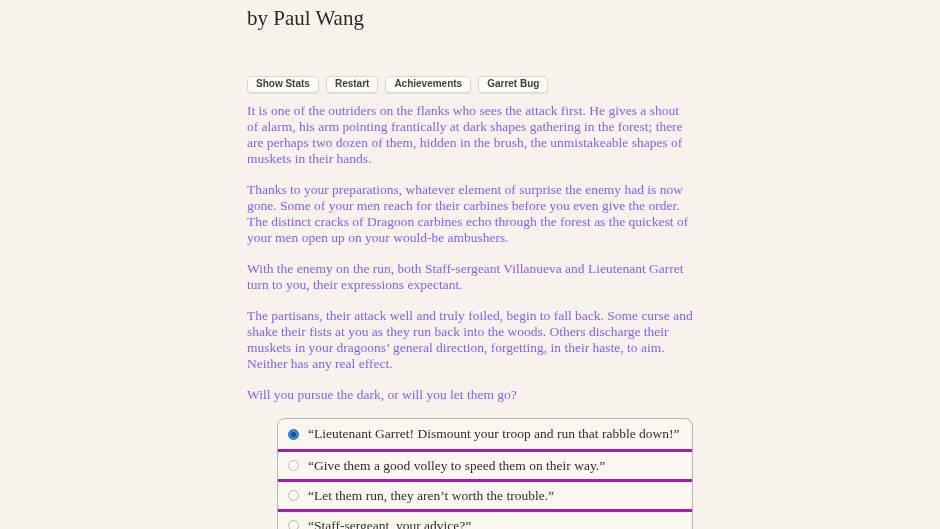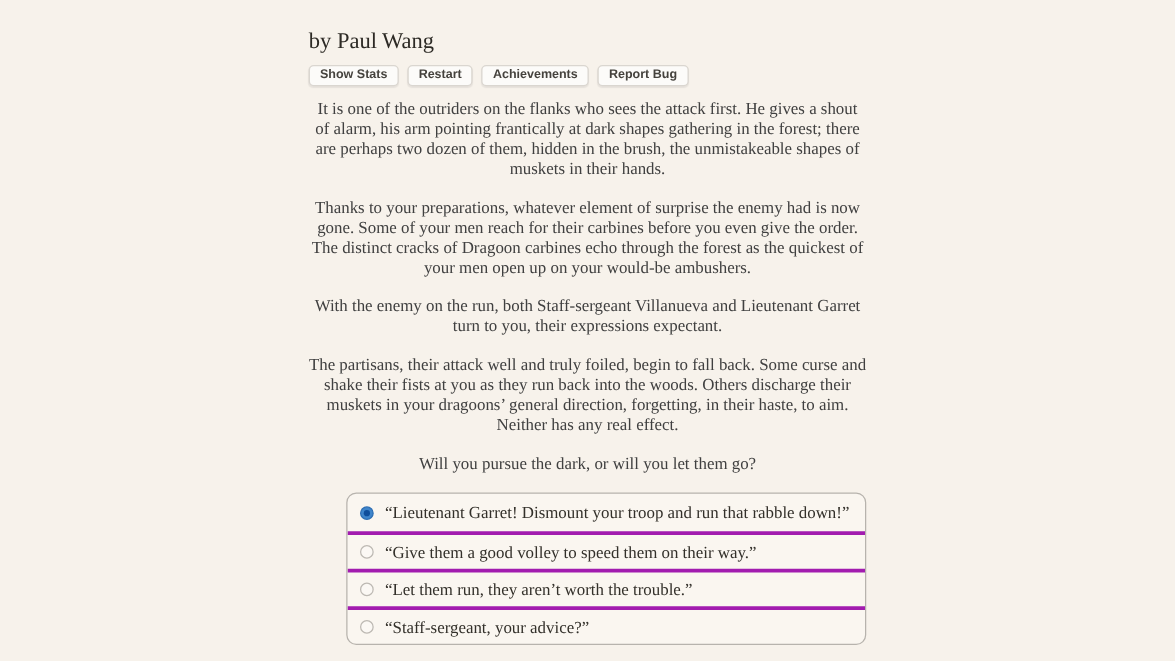--- a/index.html
+++ b/index.html
@@ -9,48 +9,48 @@
     background: #f7f2eb;
     overflow: hidden;
     font-family: "Liberation Serif", serif;
   }
   .column {
     width: 446px;
     margin: 0 auto;
     padding-top: 6px;
   }
   .byline {
-    font-size: 18px;
+    font-size: 21px;
     color: #2d2a25;
-    margin: 16px 0 9px 0;
+    margin: 0 0 9px 0;
   }
   .toolbar {
     display: flex;
     gap: 7px;
     margin-bottom: 10px;
   }
   .toolbar-btn {
     font-family: "Liberation Sans", sans-serif;
     font-size: 10px;
     font-weight: bold;
     color: #45423d;
     background: #fcfbf9;
     border: 1px solid #dad6d0;
     border-radius: 4px;
     padding: 2px 8px 3px 8px;
     box-shadow: 0 1px 1px rgba(0,0,0,0.07);
     cursor: pointer;
     line-height: 10px;
+    margin-top: 36px;
   }
   p.story {
     font-size: 13.5px;
     line-height: 16px;
-    color: #404040;
+    color: #8b5cf6;
     margin: 0 0 15px 0;
-    text-align: center;
   }
   .choices {
     border: 1px solid #b7b3ad;
     border-radius: 8px;
     background: #faf6f0;
     margin-bottom: 19px;
     overflow: hidden;
     margin-left: 30px;
   }
   .choice-row {
@@ -110,21 +110,21 @@
 <body>
 
 <div class="column">
 
   <p class="byline">by Paul Wang</p>
 
   <div class="toolbar">
     <button class="toolbar-btn">Show Stats</button>
     <button class="toolbar-btn">Restart</button>
     <button class="toolbar-btn">Achievements</button>
-    <button class="toolbar-btn">Report Bug</button>
+    <button class="toolbar-btn">Garret Bug</button>
   </div>
 
   <p class="story">It is one of the outriders on the flanks who sees the attack first. He gives a shout of alarm, his arm pointing frantically at dark shapes gathering in the forest; there are perhaps two dozen of them, hidden in the brush, the unmistakeable shapes of muskets in their hands.</p>
   <p class="story">Thanks to your preparations, whatever element of surprise the enemy had is now gone. Some of your men reach for their carbines before you even give the order. The distinct cracks of Dragoon carbines echo through the forest as the quickest of your men open up on your would-be ambushers.</p>
   <p class="story">With the enemy on the run, both Staff-sergeant Villanueva and Lieutenant Garret turn to you, their expressions expectant.</p>
   <p class="story">The partisans, their attack well and truly foiled, begin to fall back. Some curse and shake their fists at you as they run back into the woods. Others discharge their muskets in your dragoons’ general direction, forgetting, in their haste, to aim. Neither has any real effect.</p>
   <p class="story">Will you pursue the dark, or will you let them go?</p>
 
   <div class="choices">
     <div class="choice-row">

